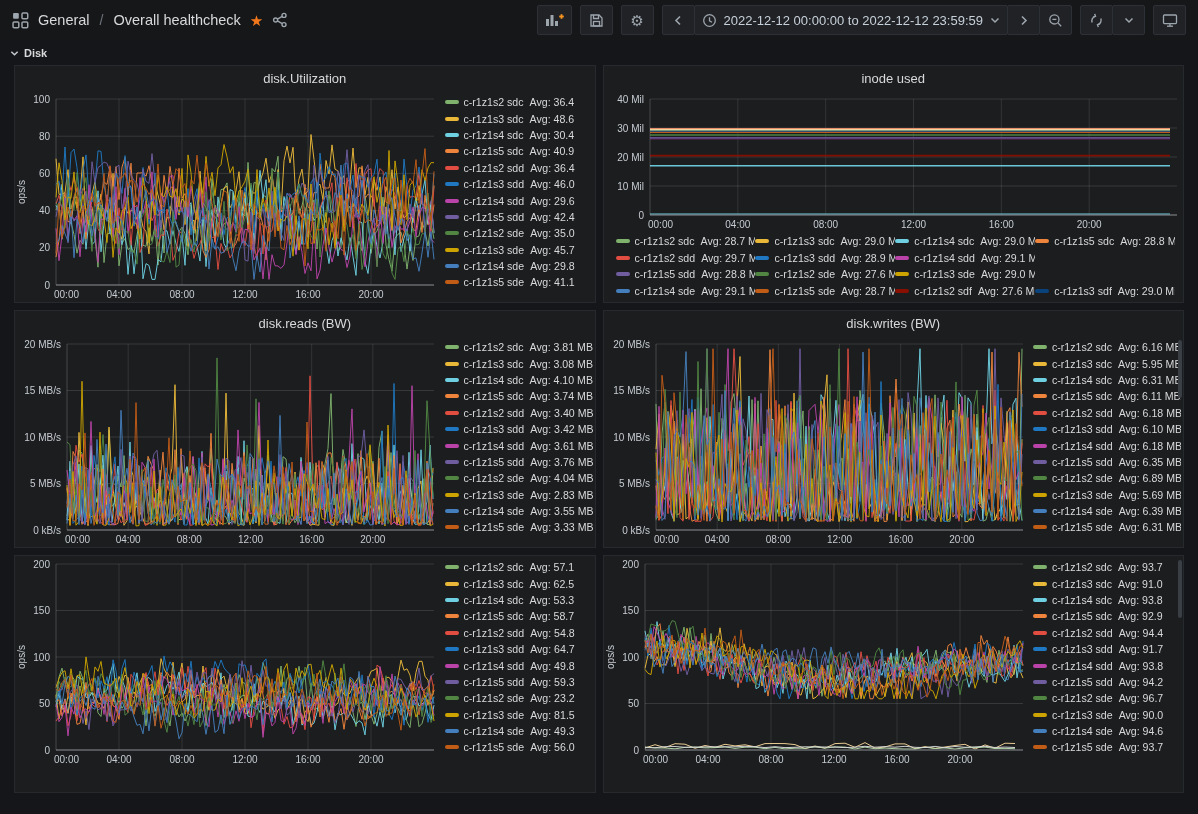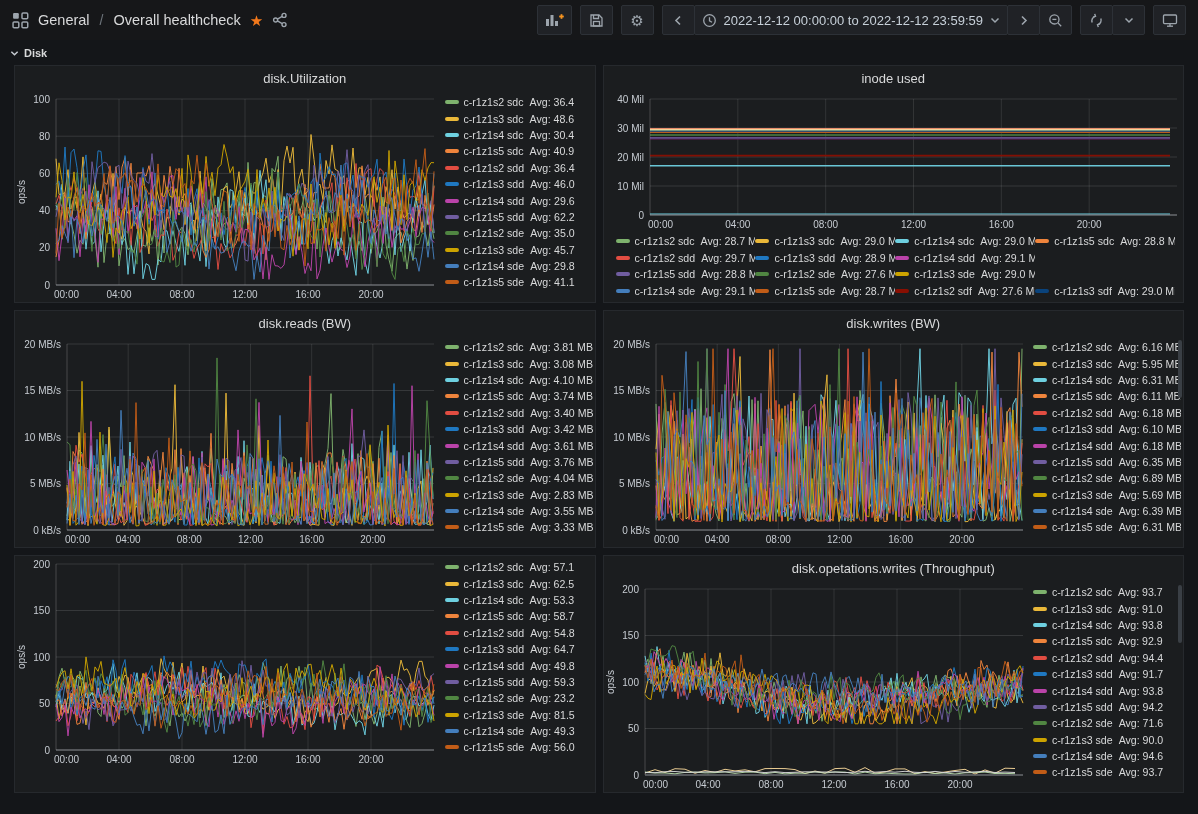--- a/index.html
+++ b/index.html
@@ -247,21 +247,21 @@
     <span class="l-avg">Avg: 46.0</span>
   </div>
             <div class="legend-item">
     <span class="swatch" style="background: rgb(186, 67, 169);"></span>
     <span class="l-name">c-r1z1s4 sdd</span>
     <span class="l-avg">Avg: 29.6</span>
   </div>
             <div class="legend-item">
     <span class="swatch" style="background: rgb(112, 93, 160);"></span>
     <span class="l-name">c-r1z1s5 sdd</span>
-    <span class="l-avg">Avg: 62.2</span>
+    <span class="l-avg">Avg: 42.4</span>
   </div>
             <div class="legend-item">
     <span class="swatch" style="background: rgb(80, 134, 66);"></span>
     <span class="l-name">c-r1z1s2 sde</span>
     <span class="l-avg">Avg: 35.0</span>
   </div>
             <div class="legend-item">
     <span class="swatch" style="background: rgb(204, 163, 0);"></span>
     <span class="l-name">c-r1z1s3 sde</span>
     <span class="l-avg">Avg: 45.7</span>
@@ -745,21 +745,20 @@
   </div>
             <div class="legend-item">
     <span class="swatch" style="background: rgb(193, 92, 23);"></span>
     <span class="l-name">c-r1z1s5 sde</span>
     <span class="l-avg">Avg: 56.0</span>
   </div>
           </div>
     </div>
   </section>
       <section class="panel">
-    <h2 class="panel-title">disk.opetations.writes (Throughput)</h2>
     <div class="panel-body">
       <div class="chart-wrap">
             <svg width="425" height="211">
               <text x="35" y="197.5" fill="#c7ccd2" font-size="10" text-anchor="end">0</text>
               <line x1="41" y1="147.5" x2="419" y2="147.5" stroke="rgba(255,255,255,0.12)" stroke-width="1"></line>
               <text x="35" y="151" fill="#c7ccd2" font-size="10" text-anchor="end">50</text>
               <line x1="41" y1="101" x2="419" y2="101" stroke="rgba(255,255,255,0.12)" stroke-width="1"></line>
               <text x="35" y="104.5" fill="#c7ccd2" font-size="10" text-anchor="end">100</text>
               <line x1="41" y1="54.5" x2="419" y2="54.5" stroke="rgba(255,255,255,0.12)" stroke-width="1"></line>
               <text x="35" y="58" fill="#c7ccd2" font-size="10" text-anchor="end">150</text>
@@ -834,21 +833,21 @@
     <span class="l-avg">Avg: 93.8</span>
   </div>
             <div class="legend-item">
     <span class="swatch" style="background: rgb(112, 93, 160);"></span>
     <span class="l-name">c-r1z1s5 sdd</span>
     <span class="l-avg">Avg: 94.2</span>
   </div>
             <div class="legend-item">
     <span class="swatch" style="background: rgb(80, 134, 66);"></span>
     <span class="l-name">c-r1z1s2 sde</span>
-    <span class="l-avg">Avg: 71.6</span>
+    <span class="l-avg">Avg: 96.7</span>
   </div>
             <div class="legend-item">
     <span class="swatch" style="background: rgb(204, 163, 0);"></span>
     <span class="l-name">c-r1z1s3 sde</span>
     <span class="l-avg">Avg: 90.0</span>
   </div>
             <div class="legend-item">
     <span class="swatch" style="background: rgb(68, 126, 188);"></span>
     <span class="l-name">c-r1z1s4 sde</span>
     <span class="l-avg">Avg: 94.6</span>

